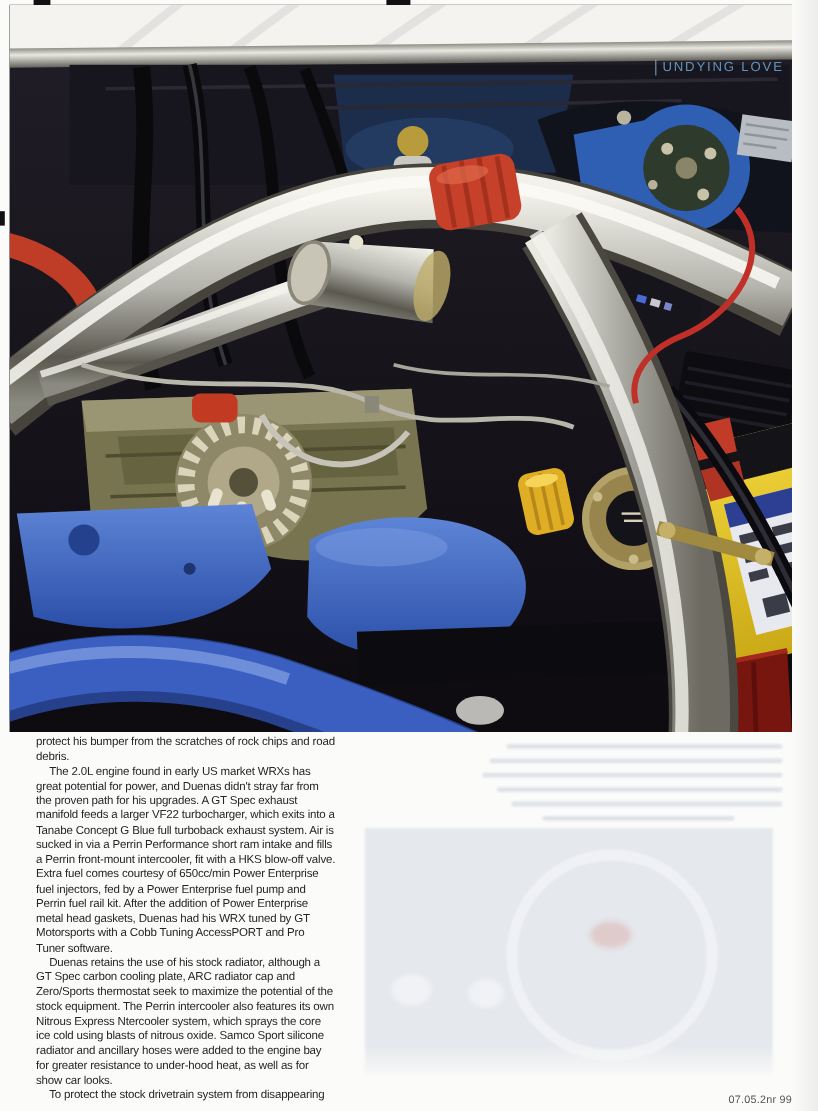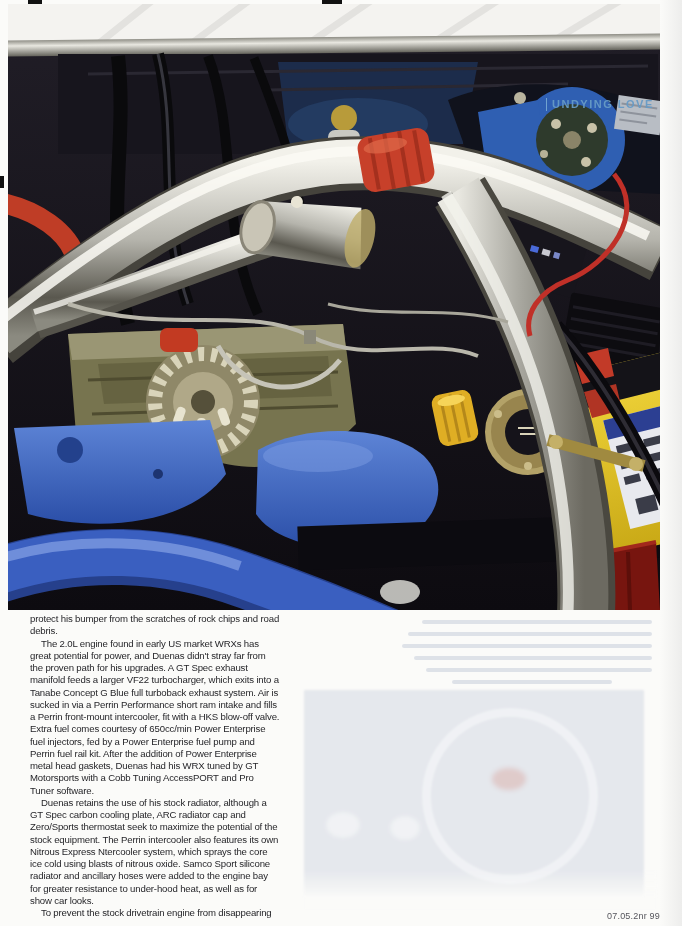--- a/index.html
+++ b/index.html
@@ -4,22 +4,22 @@
 <style>
   html,body{margin:0;padding:0;}
   body{width:682px;height:926px;background:#fbfbf9;font-family:"Liberation Sans",sans-serif;overflow:hidden;}
   .page{position:relative;width:682px;height:926px;background:#fbfbf9;overflow:hidden;}
   .scan-dash{position:absolute;background:#111;}
   .edge-strip{position:absolute;top:0;right:0;width:22px;height:926px;
     background:linear-gradient(to right,rgba(240,240,238,0),#ededec);}
   
   .photo{position:absolute;left:8px;top:4px;width:652px;height:606px;overflow:hidden;background:#141118;}
   .headline{position:absolute;left:538px;top:46px;color:rgba(102,154,197,.95);
-    font-size:11px;font-weight:bold;letter-spacing:1.5px;padding-left:5px;
-    border-left:1px solid rgba(130,180,215,.8);line-height:13px;white-space:nowrap;margin-top:48px;}
+    font-size:11px;font-weight:normal;letter-spacing:1.5px;padding-left:5px;
+    border-left:1px solid rgba(130,180,215,.8);line-height:13px;white-space:nowrap;}
   
   .article{position:absolute;left:30px;top:613px;width:250px;color:#26262a;
     font-size:9.6px;line-height:12.25px;letter-spacing:-0.15px;}
   .article p{margin:0;text-indent:11px;}
   .article p:first-child{text-indent:0;}
   
   .bleed{position:absolute;left:300px;top:612px;width:352px;height:292px;pointer-events:none;}
   .bleed-line{height:4.5px;background:#c8cedb;border-radius:2px;filter:blur(0.7px);
     opacity:.55;margin:7.5px 0 0 auto;}
   .bleed-photo{position:absolute;left:4px;top:78px;width:340px;height:206px;
@@ -303,21 +303,21 @@
       </g>
     </svg>
 
     <div class="headline">UNDYING LOVE</div>
   </div>
 
   <div class="article">
     <p>protect his bumper from the scratches of rock chips and road debris.</p>
     <p>The 2.0L engine found in early US market WRXs has great potential for power, and Duenas didn't stray far from the proven path for his upgrades. A GT Spec exhaust manifold feeds a larger VF22 turbocharger, which exits into a Tanabe Concept G Blue full turboback exhaust system. Air is sucked in via a Perrin Performance short ram intake and fills a Perrin front-mount intercooler, fit with a HKS blow-off valve. Extra fuel comes courtesy of 650cc/min Power Enterprise fuel injectors, fed by a Power Enterprise fuel pump and Perrin fuel rail kit. After the addition of Power Enterprise metal head gaskets, Duenas had his WRX tuned by GT Motorsports with a Cobb Tuning AccessPORT and Pro Tuner software.</p>
     <p>Duenas retains the use of his stock radiator, although a GT Spec carbon cooling plate, ARC radiator cap and Zero/Sports thermostat seek to maximize the potential of the stock equipment. The Perrin intercooler also features its own Nitrous Express Ntercooler system, which sprays the core ice cold using blasts of nitrous oxide. Samco Sport silicone radiator and ancillary hoses were added to the engine bay for greater resistance to under-hood heat, as well as for show car looks.</p>
-    <p>To prevent the stock drivetrain engine from disappearing</p>
+    <p>To protect the stock drivetrain system from disappearing</p>
   </div>
 
   <div class="bleed">
     <div class="bleed-line" style="width:230px;"></div>
     <div class="bleed-line" style="width:244px;"></div>
     <div class="bleed-line" style="width:250px;"></div>
     <div class="bleed-line" style="width:238px;"></div>
     <div class="bleed-line" style="width:226px;"></div>
     <div class="bleed-line" style="width:160px;margin-right:40px;"></div>
     <div class="bleed-photo">

